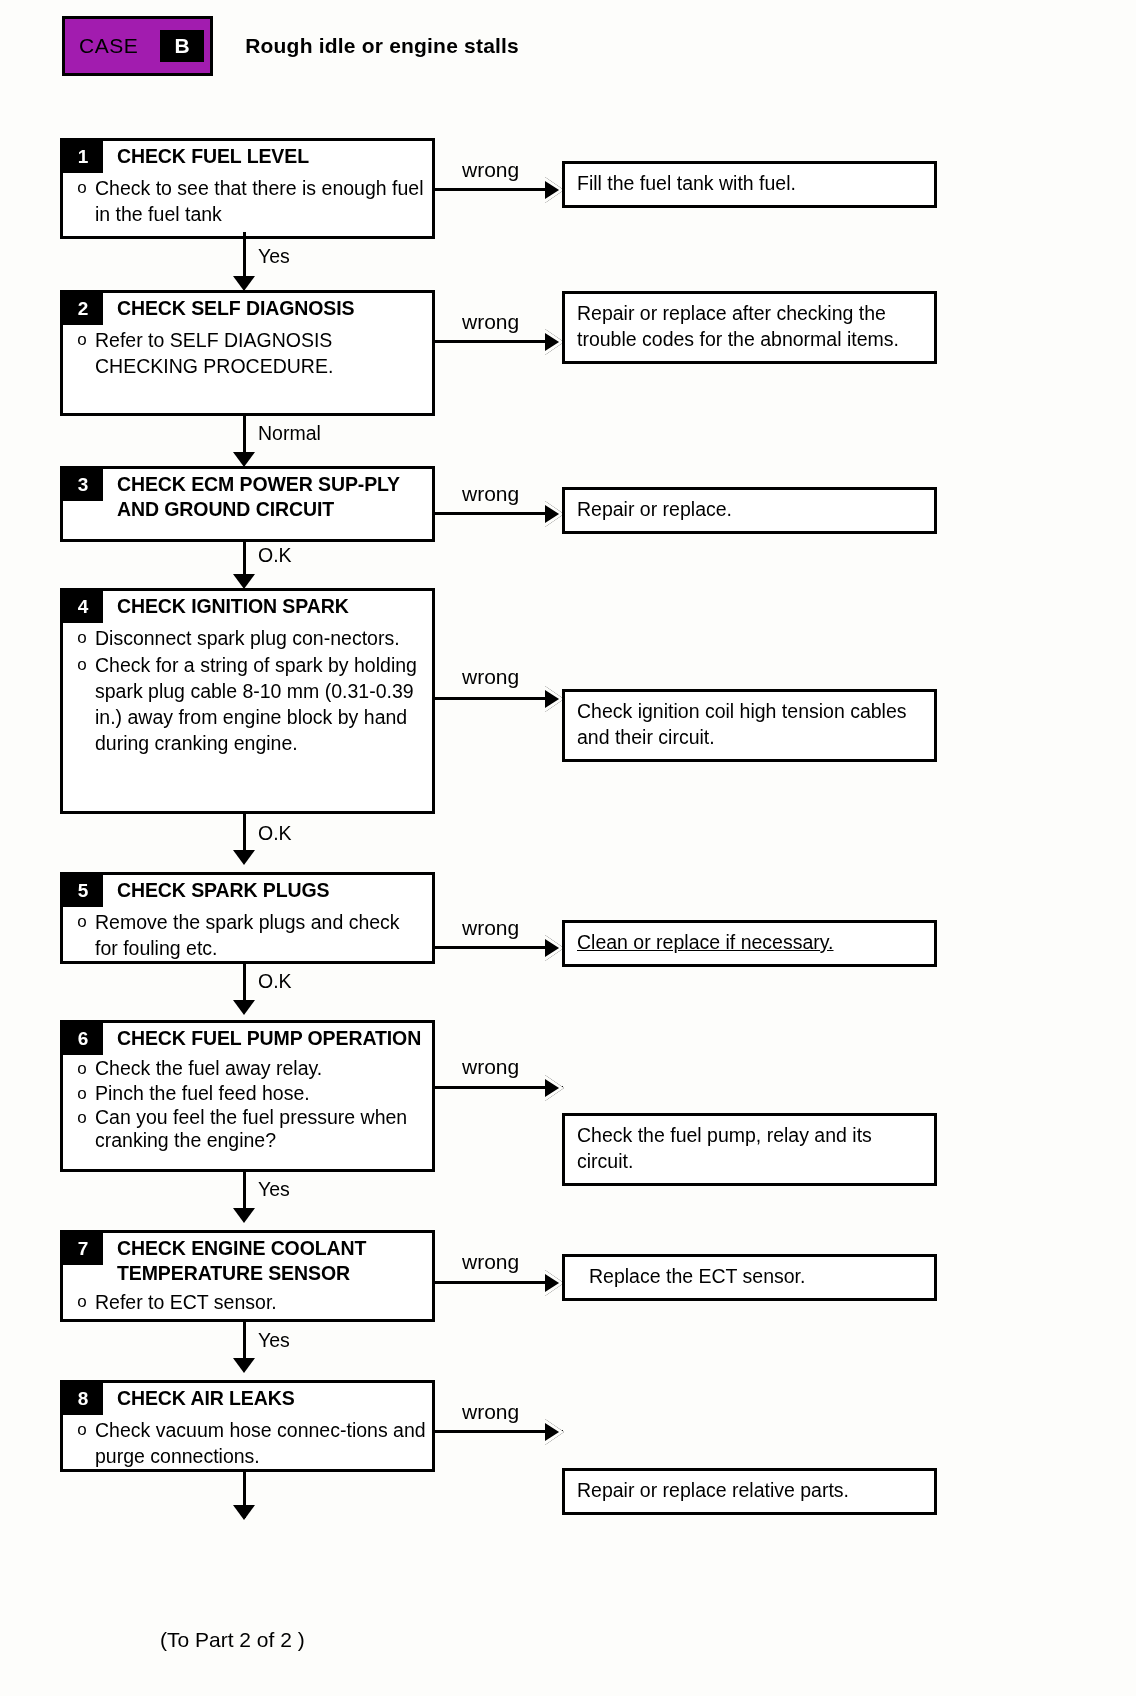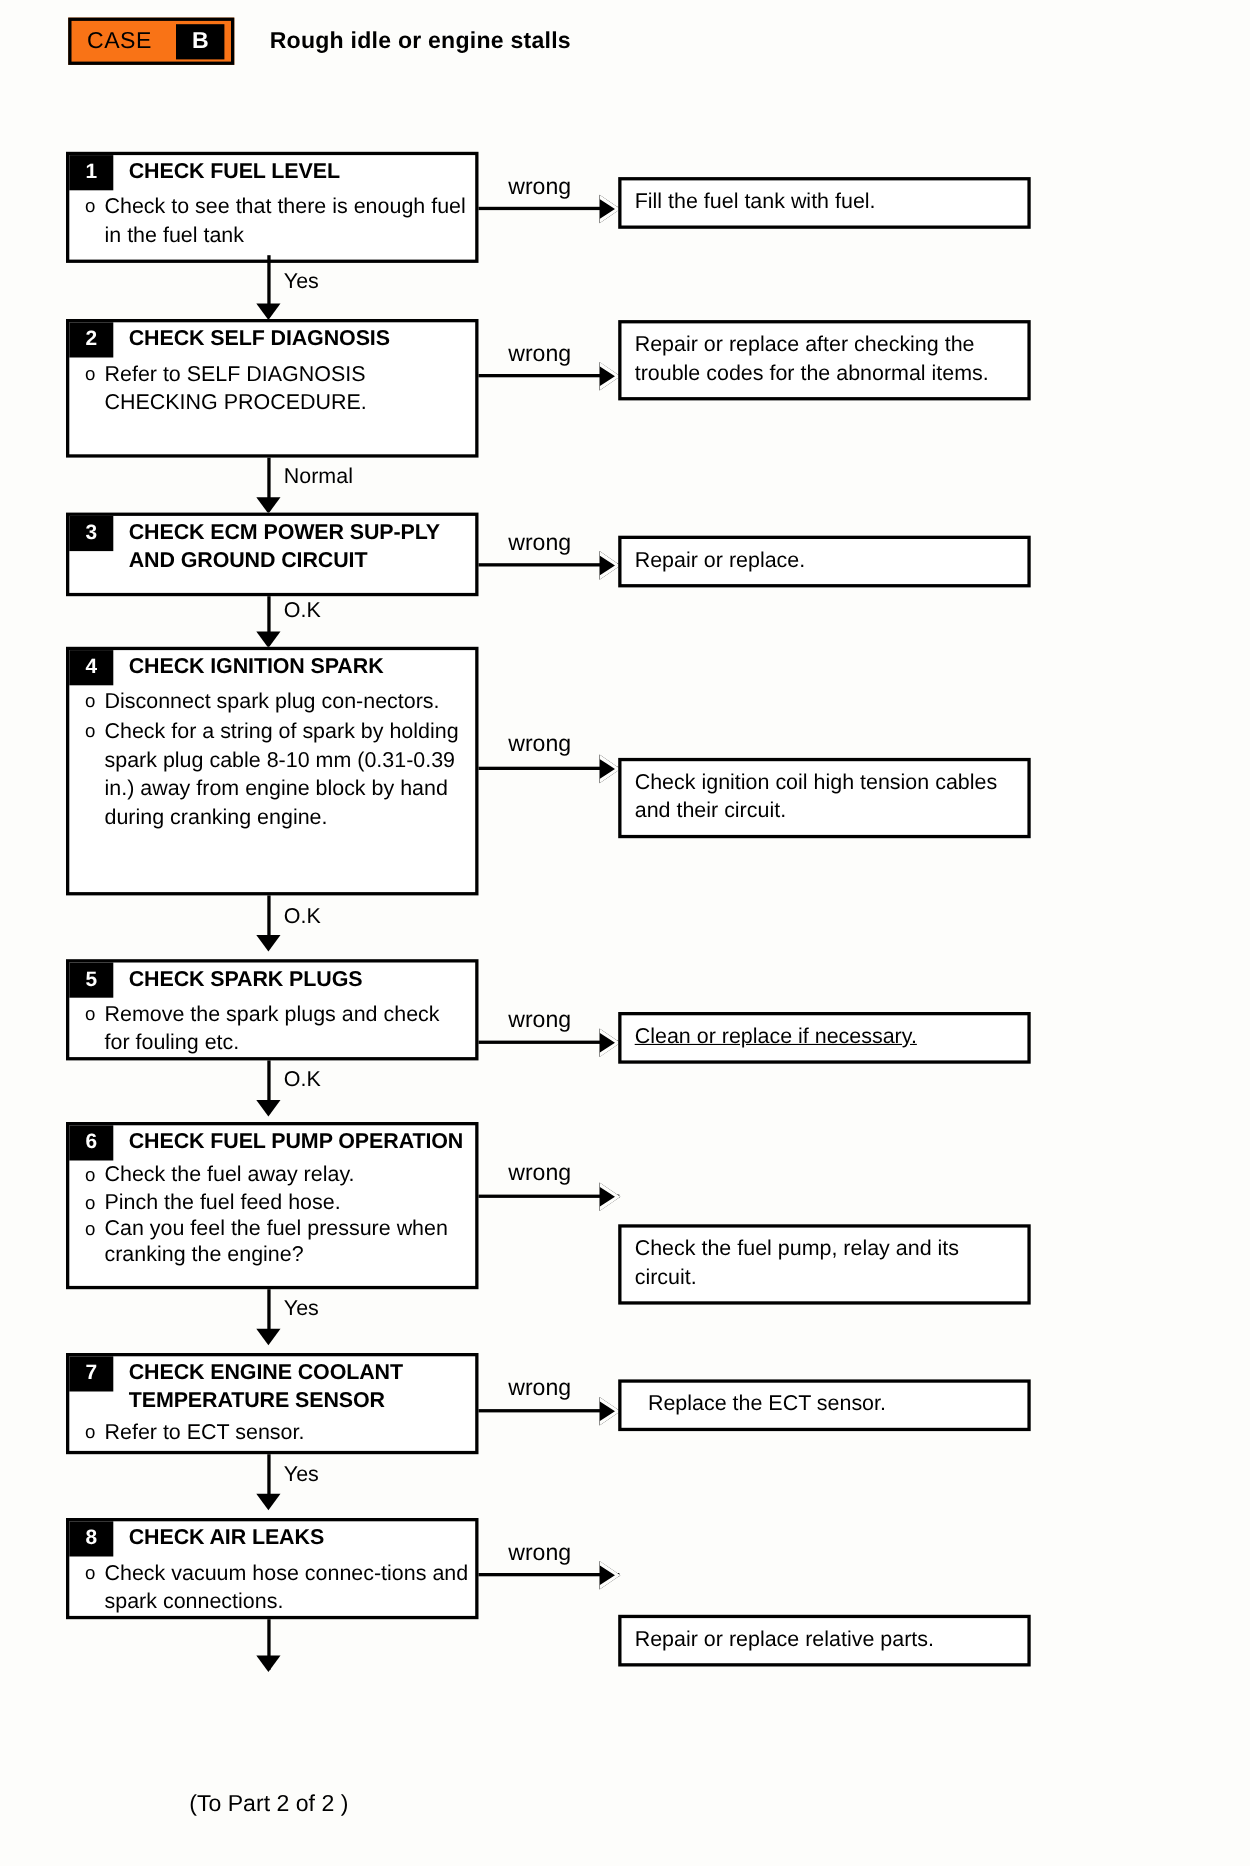--- a/index.html
+++ b/index.html
@@ -9,23 +9,23 @@
     font-family:"Liberation Sans",sans-serif;
     color:#000;
     position:relative;
     overflow:hidden;
   }
   .page{position:relative;width:1136px;height:1696px;}
 
   
   .case-header{position:absolute;left:62px;top:16px;display:flex;align-items:center;}
   .case-box{
-    border:3px solid #000;background:#f97316;
+    border:3px solid #000;background:#a21caf;
     display:flex;align-items:center;
-    height:43px;padding:0 6px 0 14px;box-sizing:border-box;
+    height:60px;padding:0 6px 0 14px;box-sizing:border-box;
   }
   .case-word{font-size:21px;letter-spacing:.5px;font-weight:400;}
   .case-letter{
     background:#000;color:#fff;font-weight:bold;font-size:21px;
     width:44px;height:32px;display:flex;align-items:center;justify-content:center;
     margin-left:22px;
   }
   .case-title{font-size:21px;font-weight:bold;margin-left:32px;letter-spacing:.2px;}
 
   
@@ -70,21 +70,21 @@
     position:absolute;width:0;height:0;left:545px;
     border-top:13px solid transparent;border-bottom:13px solid transparent;
     border-left:19px solid #000;
   }
   .arrowright::after{
     content:"";position:absolute;left:-19px;top:-13px;
     width:19px;height:26px;background:#fdfdfb;
     clip-path:polygon(0 0,100% 50%,0 100%,0 85%,74% 50%,0 15%);
   }
 
-  .footer{position:absolute;left:172px;top:1628px;font-size:21px;}
+  .footer{position:absolute;left:160px;top:1628px;font-size:21px;}
 </style>
 </head>
 <body>
 
 <div class="page">
 
   <div class="case-header">
     <div class="case-box">
       <span class="case-word">CASE</span>
       <span class="case-letter">B</span>
@@ -239,21 +239,21 @@
   <div class="arrowdown" style="top:1358px;"></div>
 
   <div class="step" style="top:1380px;height:92px;">
     <div class="step-head">
       <div class="step-num">8</div>
       <div class="step-title">CHECK AIR LEAKS</div>
     </div>
     <div class="step-body">
       <div class="bullet">
         <span class="dot">o</span>
-        <span class="txt">Check vacuum hose connec-tions and spark connections.</span>
+        <span class="txt">Check vacuum hose connec-tions and purge connections.</span>
       </div>
     </div>
   </div>
   <div class="hline" style="top:1430px;"></div>
   <div class="hlabel" style="top:1400px;">wrong</div>
   <div class="arrowright" style="top:1419px;"></div>
   <div class="result" style="top:1468px;">Repair or replace relative parts.</div>
   <div class="vline" style="top:1472px;height:46px;"></div>
   <div class="arrowdown" style="top:1505px;"></div>
 

